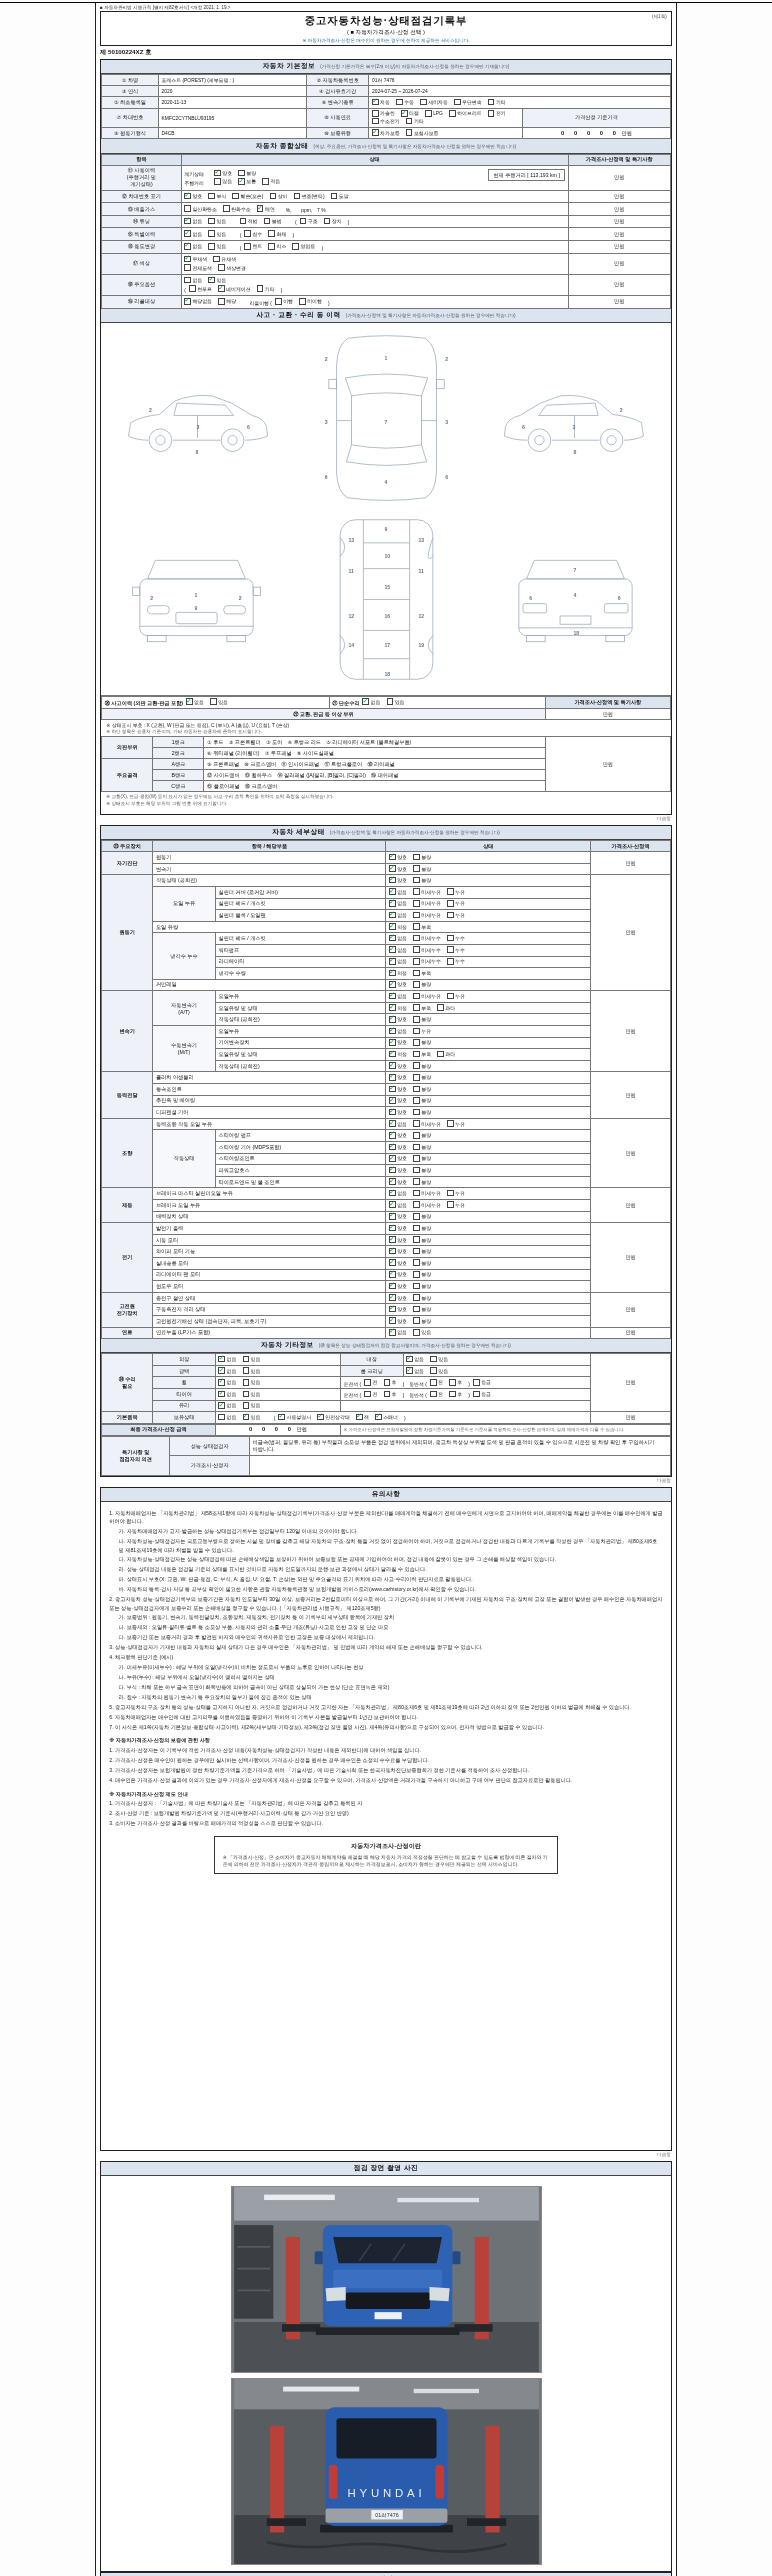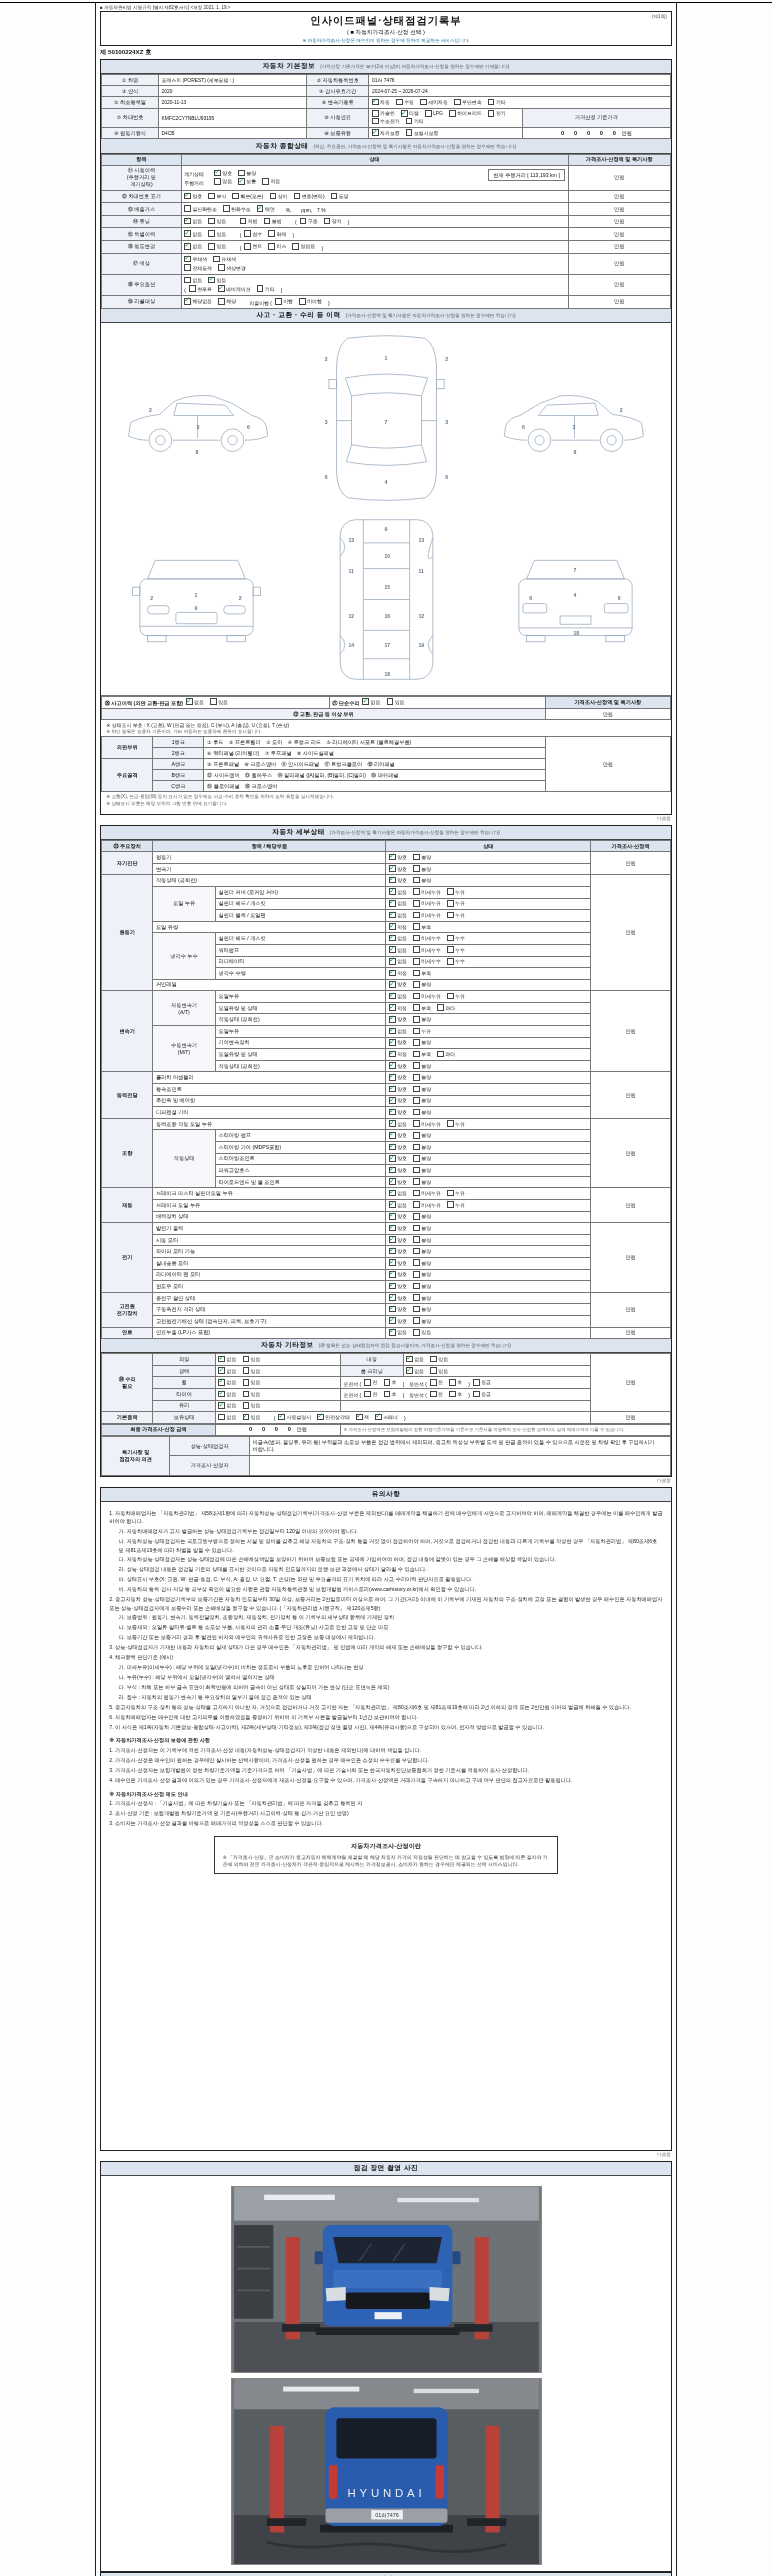--- a/index.html
+++ b/index.html
@@ -67,21 +67,21 @@
 </head>
 <body>
 
 <div class="topline"></div>
 
 <div class="page">
 
   <div class="formref">■ 자동차관리법 시행규칙 [별지 제82호서식] &lt;개정 2021. 1. 19.&gt;</div>
 
   <div class="titlebox">
-    <div class="t1">인사이드패널·상태점검기록부</div>
+    <div class="t1">중고자동차성능·상태점검기록부</div>
     <div class="t2">( ■ 자동차가격조사·산정 선택 )</div>
     <div class="t3">※ 자동차가격조사·산정은 매수인이 원하는 경우에 한하여 제공하는 서비스입니다.</div>
     <div class="pagetag">(제1쪽)</div>
   </div>
 
   <div class="docrow">제 50100224XZ 호</div>
 
   <div class="box" id="box1">
     <div class="band">
       <b>자동차 기본정보</b>

